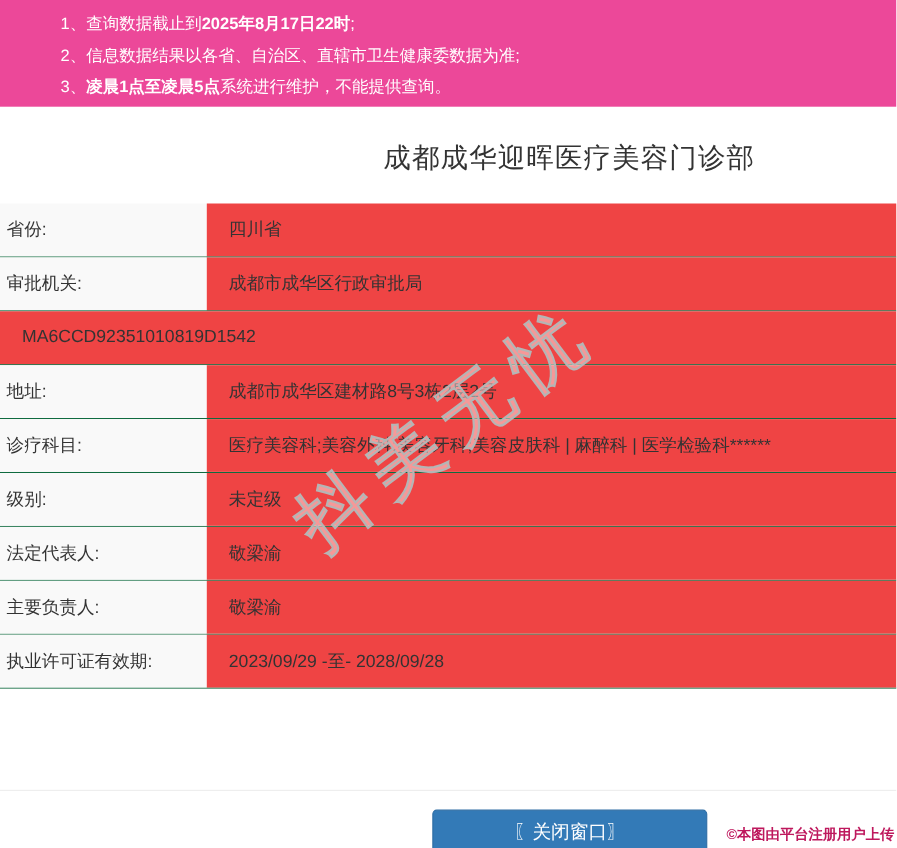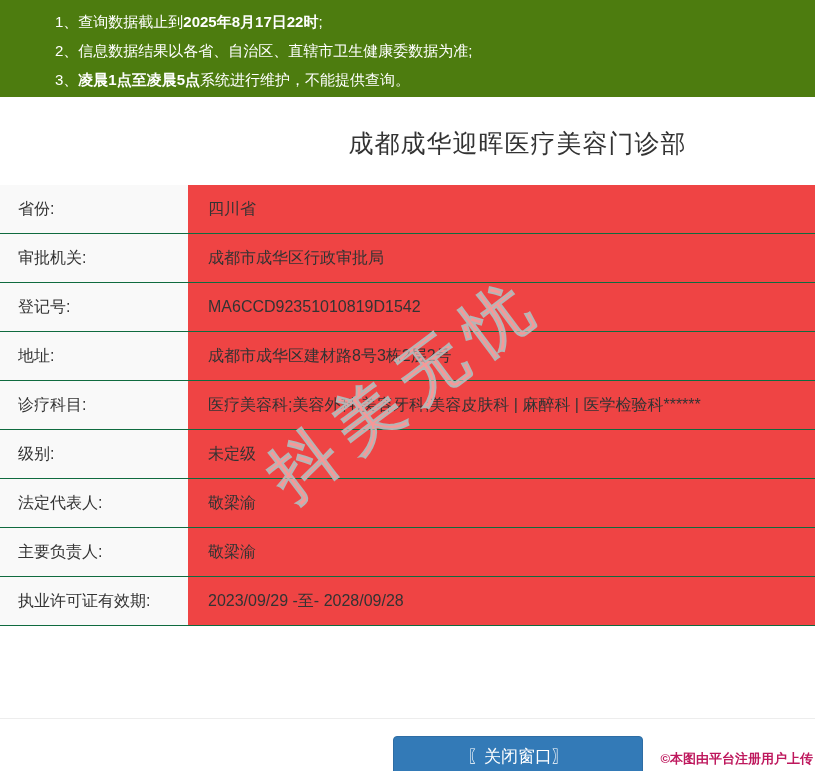--- a/index.html
+++ b/index.html
@@ -7,21 +7,21 @@
     width: 815px; height: 771px;
     overflow: hidden;
     background: #ffffff;
     font-family: "Liberation Sans", "DejaVu Sans", sans-serif;
     position: relative;
   }
   .page { position: relative; width: 815px; height: 771px; }
 
   
   .notice-bar {
-    background: #4d7c0f;
+    background: #ec4899;
     color: #ffffff;
     height: 97px;
     box-sizing: border-box;
     padding: 7px 10px 0 55px;
     font-size: 15px;
   }
   .notice-line {
     line-height: 29px;
     white-space: nowrap;
   }
@@ -50,21 +50,21 @@
     align-items: stretch;
     font-size: 16px;
     color: #333333;
   }
   .info-label {
     width: 188px;
     box-sizing: border-box;
     background: #f9f9f9;
     display: flex;
     align-items: center;
-    padding-left: 18px;
+    padding-left: 6px;
   }
   .info-value {
     flex: 1;
     display: flex;
     align-items: center;
     padding-left: 20px;
     background: #ef4444;
     white-space: nowrap;
     overflow: hidden;
   }
@@ -149,21 +149,20 @@
   <div class="info-table">
     <div class="info-row">
       <div class="info-label">省份:</div>
       <div class="info-value">四川省</div>
     </div>
     <div class="info-row">
       <div class="info-label">审批机关:</div>
       <div class="info-value">成都市成华区行政审批局</div>
     </div>
     <div class="info-row">
-      <div class="info-label">登记号:</div>
       <div class="info-value">MA6CCD92351010819D1542</div>
     </div>
     <div class="info-row">
       <div class="info-label">地址:</div>
       <div class="info-value">成都市成华区建材路8号3栋2层2号</div>
     </div>
     <div class="info-row">
       <div class="info-label">诊疗科目:</div>
       <div class="info-value">医疗美容科;美容外科;美容牙科;美容皮肤科 | 麻醉科 | 医学检验科******</div>
     </div>

